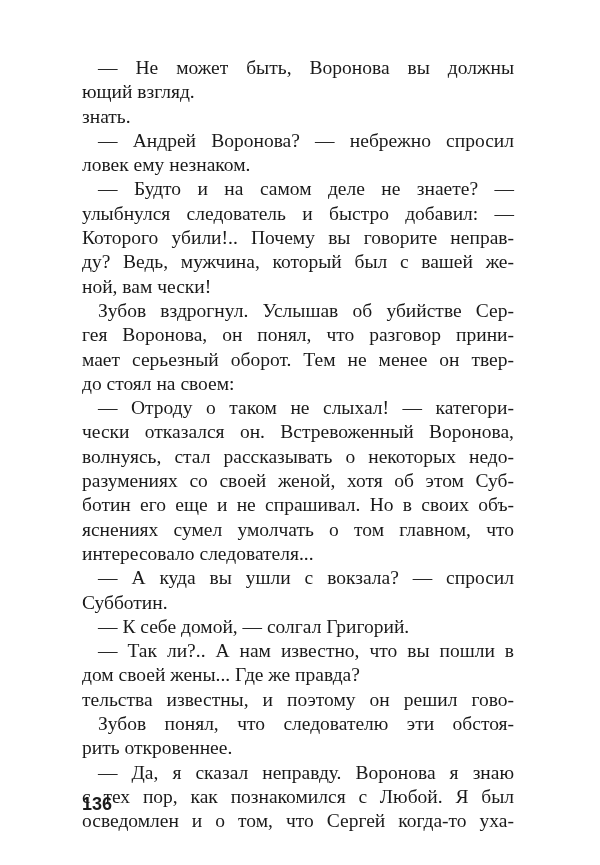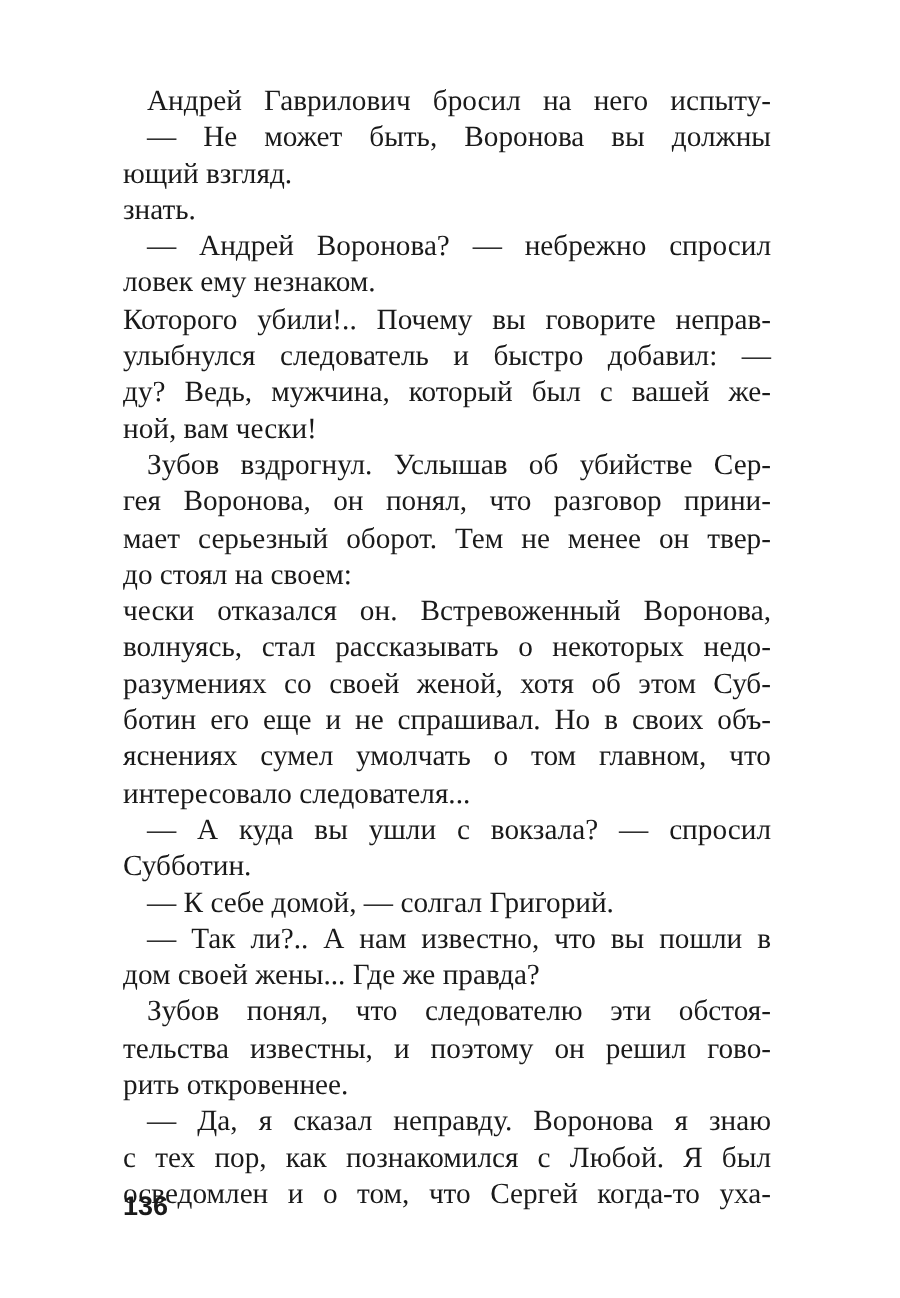--- a/index.html
+++ b/index.html
@@ -30,46 +30,47 @@
       font-family: "Liberation Sans", "DejaVu Sans", sans-serif;
       font-weight: bold;
       font-size: 18px;
       color: #1a1a1a;
     }
   </style>
 </head>
 <body>
 
 <div class="page" id="page-body">
-    <div class="line indent">Андрей Гаврилович бросил на него испыту-</div>
     <div class="line indent">— Не может быть, Воронова вы должны</div>
     <div class="line last">ющий взгляд.</div>
     <div class="line last">знать.</div>
     <div class="line indent">— Андрей Воронова? — небрежно спросил</div>
     <div class="line last">ловек ему незнаком.</div>
+    <div class="line indent">— Будто и на самом деле не знаете? —</div>
+    <div class="line">улыбнулся следователь и быстро добавил: —</div>
     <div class="line">Которого убили!.. Почему вы говорите неправ-</div>
-    <div class="line">улыбнулся следователь и быстро добавил: —</div>
     <div class="line">ду? Ведь, мужчина, который был с вашей же-</div>
     <div class="line last">ной, вам чески!</div>
     <div class="line indent">Зубов вздрогнул. Услышав об убийстве Сер-</div>
     <div class="line">гея Воронова, он понял, что разговор прини-</div>
     <div class="line">мает серьезный оборот. Тем не менее он твер-</div>
     <div class="line last">до стоял на своем:</div>
+    <div class="line indent">— Отроду о таком не слыхал! — категори-</div>
     <div class="line">чески отказался он. Встревоженный Воронова,</div>
     <div class="line">волнуясь, стал рассказывать о некоторых недо-</div>
     <div class="line">разумениях со своей женой, хотя об этом Суб-</div>
     <div class="line">ботин его еще и не спрашивал. Но в своих объ-</div>
     <div class="line">яснениях сумел умолчать о том главном, что</div>
     <div class="line last">интересовало следователя...</div>
     <div class="line indent">— А куда вы ушли с вокзала? — спросил</div>
     <div class="line last">Субботин.</div>
     <div class="line indent last">— К себе домой, — солгал Григорий.</div>
     <div class="line indent">— Так ли?.. А нам известно, что вы пошли в</div>
     <div class="line last">дом своей жены... Где же правда?</div>
+    <div class="line">тельства известны, и поэтому он решил гово-</div>
     <div class="line indent">Зубов понял, что следователю эти обстоя-</div>
-    <div class="line">тельства известны, и поэтому он решил гово-</div>
     <div class="line last">рить откровеннее.</div>
     <div class="line indent">— Да, я сказал неправду. Воронова я знаю</div>
     <div class="line">с тех пор, как познакомился с Любой. Я был</div>
     <div class="line">осведомлен и о том, что Сергей когда-то уха-</div>
   </div>
 
 <div class="page-number">136</div>
 
 </body></html>

